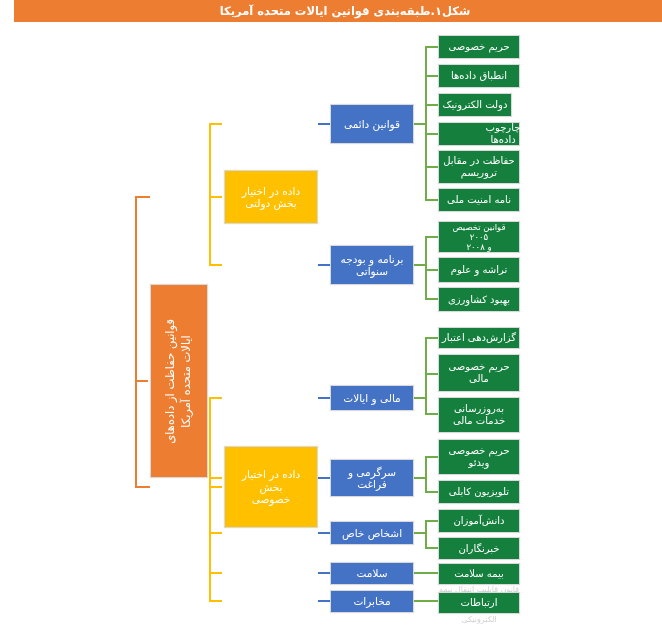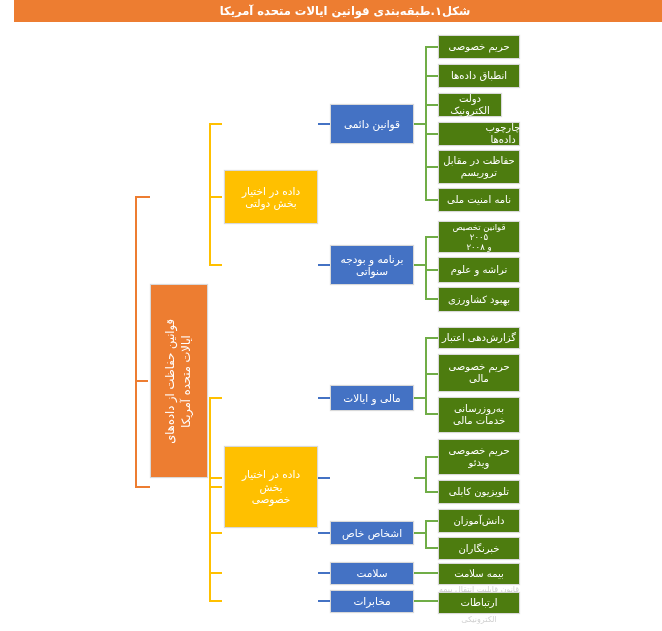--- a/index.html
+++ b/index.html
@@ -31,21 +31,21 @@
   .node{
     position:absolute;box-sizing:border-box;
     display:flex;align-items:center;justify-content:center;
     text-align:center;direction:rtl;
     color:#ffffff;line-height:1.18;
     border:1px solid #d9d9d9;
     box-shadow:0 0 0 0.5px rgba(0,0,0,0.04);
   }
   .node .lbl{display:block;padding:0 3px;}
 
-  .green{background:#4d7c0f;font-size:10px;}
+  .green{background:#15803d;font-size:10px;}
   .blue {background:#4472C4;font-size:10.5px;}
   .yellow{background:#FFC000;font-size:10.5px;}
   .root {background:#ED7D31;font-size:11.5px;}
 
   
   .root .lbl{
     writing-mode:vertical-rl;
     transform:rotate(180deg);
     white-space:pre-line;
     line-height:1.35;
@@ -163,40 +163,44 @@
 
   <div class="node blue two-line" style="left:330px;top:245px;width:84px;height:40px;">
     <span class="lbl">برنامه و بودجه
 سنواتی</span>
   </div>
 
   <div class="node blue" style="left:330px;top:385px;width:84px;height:26px;">
     <span class="lbl">مالی و ایالات</span>
   </div>
 
+  <div class="node blue two-line" style="left:330px;top:459px;width:84px;height:38px;">
+    <span class="lbl">سرگرمی و
+فراغت</span>
+  </div>
 
   <div class="node blue" style="left:330px;top:521px;width:84px;height:24px;">
     <span class="lbl">اشخاص خاص</span>
   </div>
 
   <div class="node blue" style="left:330px;top:562px;width:84px;height:23px;align-items:center;">
     <span class="lbl">سلامت</span>
   </div>
 
   <div class="node blue" style="left:330px;top:590px;width:84px;height:23px;">
     <span class="lbl">مخابرات</span>
   </div>
 
   <div class="node green" style="left:438px;top:35px;width:82px;height:24px;">
     <span class="lbl">حریم خصوصی</span>
   </div>
   <div class="node green" style="left:438px;top:64px;width:82px;height:24px;">
     <span class="lbl">انطباق داده‌ها</span>
   </div>
-  <div class="node green" style="left:438px;top:93px;width:64px;height:24px;">
+  <div class="node green" style="left:438px;top:93px;width:74px;height:24px;">
     <span class="lbl">دولت الکترونیک</span>
   </div>
   <div class="node green" style="left:438px;top:122px;width:82px;height:24px;padding-left:48px;">
     <span class="lbl">چارچوب داده‌ها</span>
   </div>
   <div class="node green two-line" style="left:438px;top:150px;width:82px;height:34px;">
     <span class="lbl">حفاظت در مقابل
 تروریسم</span>
   </div>
   <div class="node green" style="left:438px;top:188px;width:82px;height:24px;">

